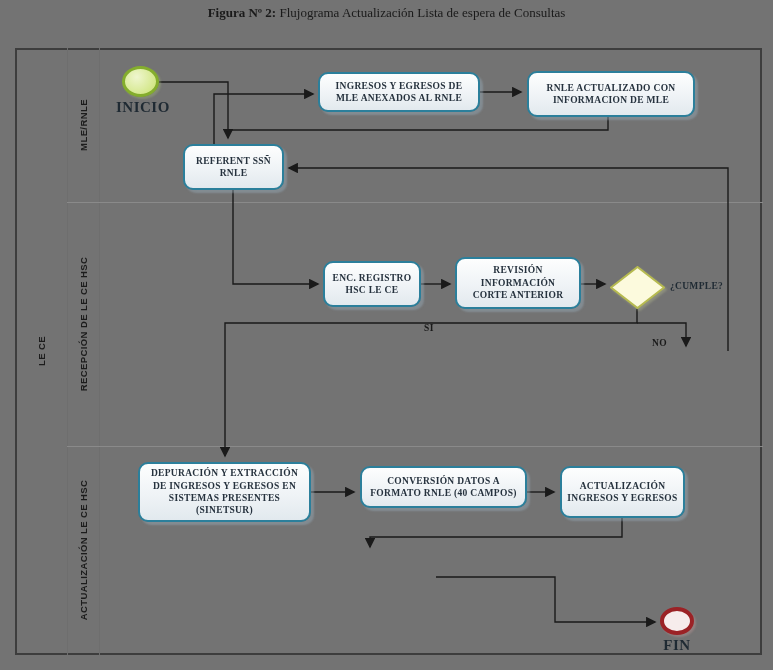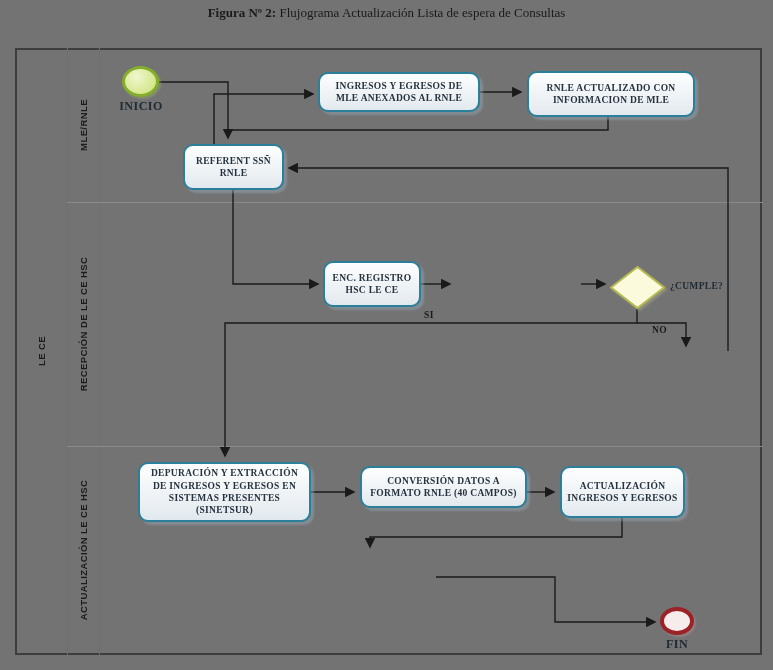--- a/index.html
+++ b/index.html
@@ -26,28 +26,28 @@
         background:linear-gradient(180deg,#fdfefe 0%,#eff3f6 55%,#e2e9ee 100%);
         box-shadow:3px 3px 2px rgba(150,170,185,.45);}
 
   
   .event{position:absolute;box-sizing:border-box;border-radius:50%;}
   .start{border:3px solid var(--start-border,#84ad2d);
          background:radial-gradient(circle at 38% 32%,#eff6cf 0%,var(--start-fill,#cfe57e) 85%);
          box-shadow:2px 2px 2px rgba(160,180,120,.4);}
   .end{border:4px solid var(--end-border,#9b2226);background:var(--end-fill,#f6ecec);
        box-shadow:2px 2px 2px rgba(190,150,150,.4);}
-  .evlab{position:absolute;text-align:center;font-weight:bold;font-size:12px;
+  .evlab{position:absolute;text-align:center;font-weight:bold;font-size:15px;
          letter-spacing:.5px;color:#1f2a33;}
 
   
   .gateway{position:absolute;filter:drop-shadow(2px 2px 1px rgba(175,180,140,.45));}
   .gwlab{position:absolute;font-weight:bold;font-size:9.5px;letter-spacing:.3px;color:#1f2a33;}
 
-  .edgelab{position:absolute;font-weight:bold;font-size:9.5px;letter-spacing:.5px;color:#1a1a1a;}
+  .edgelab{position:absolute;font-weight:bold;font-size:9.5px;letter-spacing:.5px;color:#1a1a1a;margin-top:13px;}
 
   svg.wires{position:absolute;left:0;top:0;pointer-events:none;}
 </style>
 </head>
 <body>
 
 <div class="stage">
 
   <div class="title">
     <span class="b">Figura Nº 2:</span><span> Flujograma Actualización Lista de espera de Consultas</span>
@@ -89,20 +89,21 @@
   </svg>
 
   <div class="event start" style="left:122px;top:66px;width:37px;height:31px;"></div>
   <div class="evlab" style="left:116px;top:99px;width:50px;">INICIO</div>
 
   <div class="task" style="left:318px;top:72px;width:162px;height:40px;">INGRESOS Y EGRESOS DE MLE ANEXADOS AL RNLE</div>
   <div class="task" style="left:527px;top:71px;width:168px;height:46px;">RNLE ACTUALIZADO CON INFORMACION DE MLE</div>
   <div class="task" style="left:183px;top:144px;width:101px;height:46px;">REFERENT SSÑ RNLE</div>
 
   <div class="task" style="left:323px;top:261px;width:98px;height:46px;">ENC. REGISTRO HSC LE CE</div>
+  <div class="task" style="left:455px;top:257px;width:126px;height:52px;">REVISIÓN INFORMACIÓN CORTE ANTERIOR</div>
 
   <div class="gateway" style="left:610px;top:266px;width:55px;height:43px;">
     <svg width="55" height="43" viewBox="0 0 55 43">
       <polygon points="27.5,1 54,21.5 27.5,42 1,21.5" fill="#fcfadd" stroke="#b6ba50" stroke-width="2"></polygon>
     </svg>
   </div>
   <div class="gwlab" style="left:670px;top:281px;text-align:center;">¿CUMPLE?</div>
   <div class="edgelab" style="left:424px;top:310px;">SI</div>
   <div class="edgelab" style="left:652px;top:325px;">NO</div>
 

